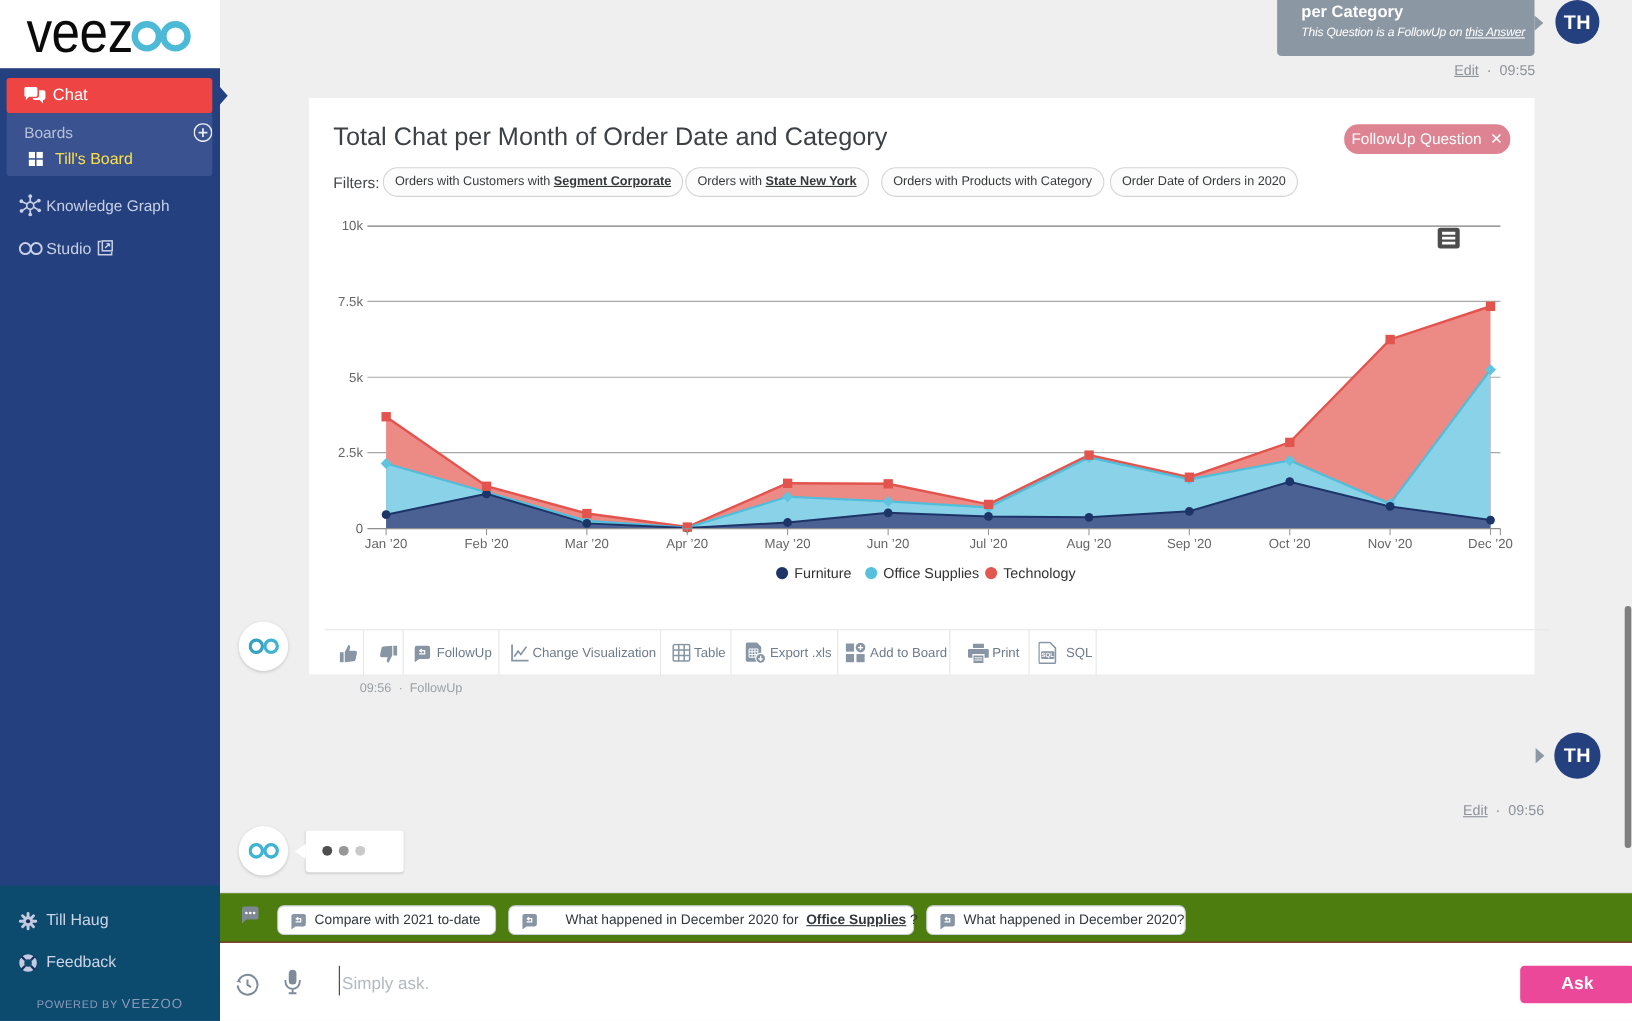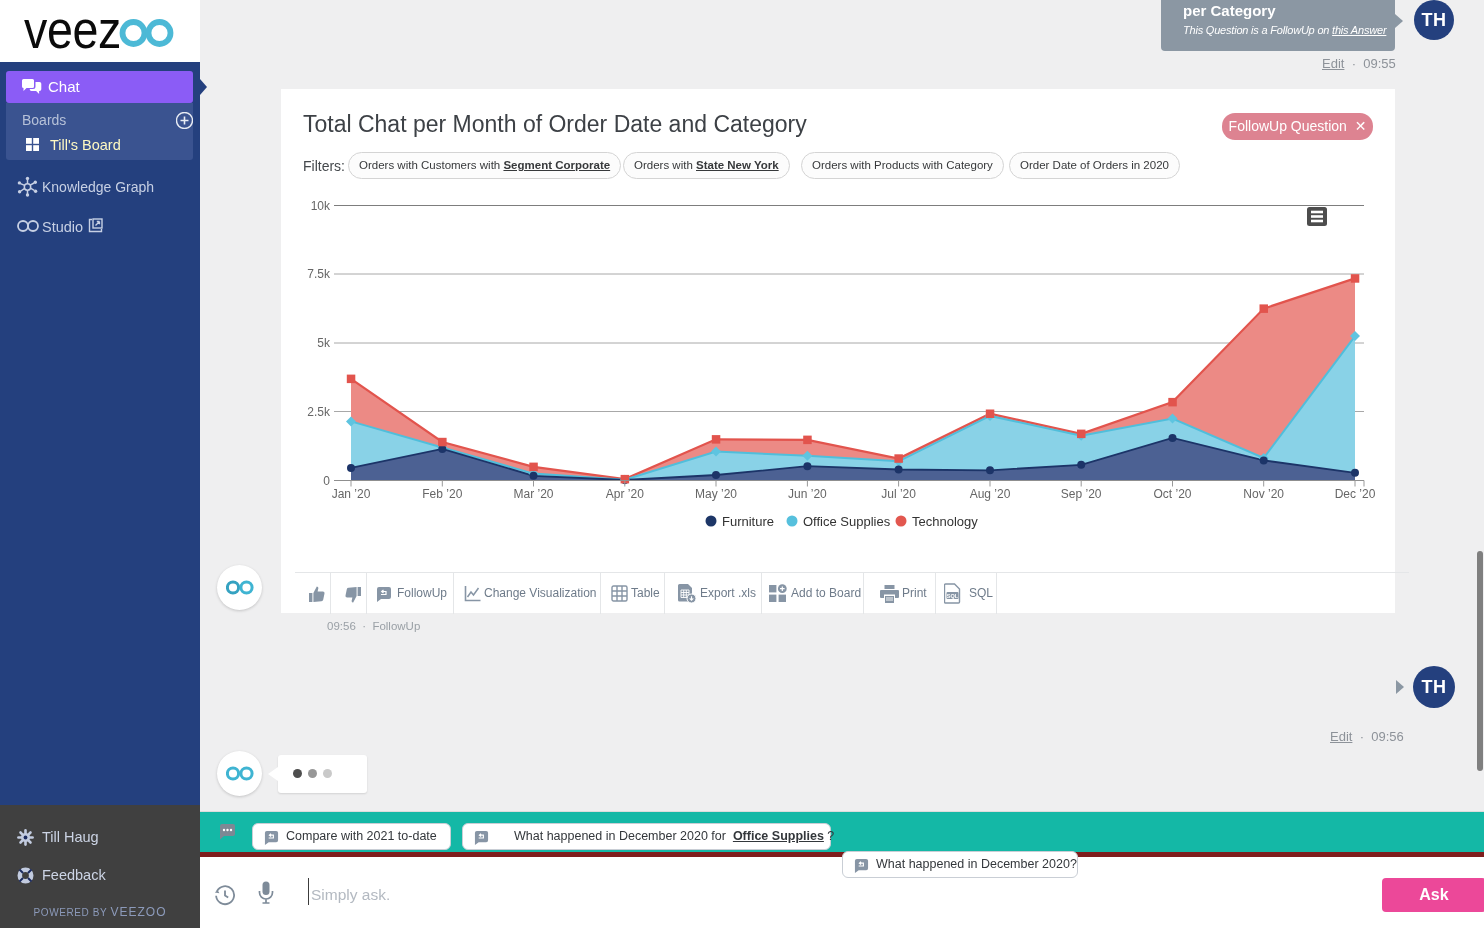--- a/index.html
+++ b/index.html
@@ -2,42 +2,42 @@
 <html><head>
 <meta charset="utf-8">
 <style>
 * { margin:0; padding:0; box-sizing:border-box; }
 html,body { width:1484px; height:928px; overflow:hidden; font-family:"Liberation Sans", sans-serif; background:#efeff0; }
 .abs { position:absolute; }
 
 #sidebar { position:absolute; left:0; top:0; width:200px; height:928px; background:#24407e; z-index:5; }
 #logo { position:absolute; left:0; top:0; width:200px; height:62px; background:#fff; z-index:10; }
 #chat-arrow { position:absolute; left:200px; top:79px; width:0; height:0; border-top:8px solid transparent; border-bottom:8px solid transparent; border-left:7px solid #24407e; z-index:11; }
-#chat-row { position:absolute; left:6px; top:71px; width:187px; height:32px; background:#8b5cf6; border-radius:3px; color:#fff; }
+#chat-row { position:absolute; left:6px; top:71px; width:187px; height:32px; background:#ef4444; border-radius:3px; color:#fff; }
 #boards-block { position:absolute; left:6px; top:103px; width:187px; height:57px; background:#3a5390; border-radius:0 0 3px 3px; }
-#side-bottom { position:absolute; left:0; top:805px; width:200px; height:123px; background:#404040; }
+#side-bottom { position:absolute; left:0; top:805px; width:200px; height:123px; background:#0c4a6e; }
 
 #main { position:absolute; left:200px; top:0; width:1284px; height:928px; }
 
 .gbubble { position:absolute; background:#8b97a3; color:#fff; border-radius:4px; }
 .tri-r { position:absolute; width:0; height:0; border-top:7px solid transparent; border-bottom:7px solid transparent; border-left:8px solid #8b97a3; }
 .avatar { position:absolute; width:40px; height:40px; border-radius:50%; background:#24407e; color:#fff; font-weight:bold; font-size:18px; text-align:center; line-height:40px; letter-spacing:.5px; }
 .meta { position:absolute; color:#8d9299; font-size:13px; white-space:nowrap; }
 
 #card { position:absolute; left:81px; top:89px; width:1114px; height:524px; background:#fff; }
 #card h1 { font-weight:400; color:#3d4146; font-size:23px; position:absolute; left:22px; top:109px; white-space:nowrap; }
 .chip { position:absolute; height:27px; line-height:25px; border:1px solid #d4d4d4; border-radius:14px; background:#fcfcfc; color:#37393b; font-size:11.5px; padding:0 10px; white-space:nowrap; }
 #fup-pill { position:absolute; left:941px; top:24px; width:151px; height:27px; background:#dd8391; border-radius:13px; color:#fff; font-size:14px; text-align:center; line-height:27px; }
 
 #toolbar { position:absolute; left:14px; top:483px; width:1114px; height:41px; border-top:1px solid #e4e6e8; }
 .tbtxt { color:#6e7b8a; font-size:12px; white-space:nowrap; }
 .tdiv { position:absolute; top:0; width:1px; height:41px; background:#e4e6e8; }
 
 #botbar { position:absolute; left:200px; top:811px; width:1284px; height:117px; background:#fff; border-top:1px solid #dcdcdc; }
-#sugrow { position:absolute; left:0; top:0; width:1284px; height:45px; background:#14b8a6; border-bottom:5px solid #7f1d1d; }
+#sugrow { position:absolute; left:0; top:0; width:1284px; height:45px; background:#4d7c0f; border-bottom:1px solid #7f1d1d; }
 .sug { position:absolute; top:11px; height:27px; border:1px solid #c9ced5; border-radius:6px; background:#fff; color:#33373b; font-size:12.5px; line-height:25px; white-space:nowrap; }
 #ask { position:absolute; left:1182px; top:66px; width:104px; height:34px; background:#ec4899; border-radius:4px; color:#fff; font-weight:bold; font-size:16px; text-align:center; line-height:34px; }
 
 #sbar { position:absolute; left:1477px; top:551px; width:6px; height:220px; background:#7f7f7f; border-radius:3px; z-index:9; }
 .b { font-weight:bold; }
 .u { text-decoration:underline; }
 </style>
 </head>
 <body>
 <div id="main">
@@ -274,21 +274,21 @@
       </svg>
       <span style="margin-left:33px;">Compare with 2021 to-date</span>
     </div>
     <div class="sug" style="left:262px;width:369px;">
       <svg class="abs icofu2" style="left:11px;top:6px" width="15" height="15" viewBox="0 0 16 16">
         <path d="M1 3 a2 2 0 0 1 2 -2 h10 a2 2 0 0 1 2 2 v8 a2 2 0 0 1 -2 2 h-8 l-4 3 z" fill="#8795a5"></path>
         <path d="M5 8.5 h5 a0 0 0 0 0 0 -3 h-4 m1.5 -1.5 l-1.8 1.5 1.8 1.5" stroke="#fff" stroke-width="1.2" fill="none"></path>
       </svg>
       <span style="margin-left:51px;">What happened in December 2020 for &nbsp;<span class="b u">Office Supplies</span> ?</span>
     </div>
-    <div class="sug" style="left:642px;width:236px;margin-top:28px;">
+    <div class="sug" style="left:642px;width:236px;">
       <svg class="abs icofu2" style="left:11px;top:6px" width="15" height="15" viewBox="0 0 16 16">
         <path d="M1 3 a2 2 0 0 1 2 -2 h10 a2 2 0 0 1 2 2 v8 a2 2 0 0 1 -2 2 h-8 l-4 3 z" fill="#8795a5"></path>
         <path d="M5 8.5 h5 a0 0 0 0 0 0 -3 h-4 m1.5 -1.5 l-1.8 1.5 1.8 1.5" stroke="#fff" stroke-width="1.2" fill="none"></path>
       </svg>
       <span style="margin-left:33px;">What happened in December 2020?</span>
     </div>
   </div>
   <svg class="abs" style="left:14px;top:72px" width="22" height="22" viewBox="0 0 22 22">
     <path d="M3 7.2 A9 9 0 1 1 2.1 11.8" fill="none" stroke="#7e8b99" stroke-width="1.8"></path>
     <path d="M0.8 8.4 L3.6 6.1 5.4 9.3" fill="#7e8b99" stroke="none"></path>
@@ -317,21 +317,21 @@
     <svg class="abs" style="left:170px;top:9px" width="17" height="17" viewBox="0 0 17 17">
       <circle cx="8.5" cy="8.5" r="8" fill="none" stroke="#e8ecf4" stroke-width="1.4"></circle>
       <path d="M8.5 4.5 v8 M4.5 8.5 h8" stroke="#e8ecf4" stroke-width="1.6"></path>
     </svg>
     <svg class="abs" style="left:20px;top:35px" width="13" height="13" viewBox="0 0 13 13" fill="#fff">
       <rect x="0" y="0" width="5.8" height="5.8"></rect>
         <rect x="7.2" y="0" width="5.8" height="5.8"></rect>
       <rect x="0" y="7.2" width="5.8" height="5.8"></rect>
         <rect x="7.2" y="7.2" width="5.8" height="5.8"></rect>
     </svg>
-    <div class="abs" style="left:44px;top:34px;color:#fef9c3;font-size:14.5px;">Till's Board</div>
+    <div class="abs" style="left:44px;top:34px;color:#fde047;font-size:14.5px;">Till's Board</div>
   </div>
 
   <svg class="abs" style="left:17px;top:176px" width="21" height="21" viewBox="0 0 21 21">
     <g stroke="#c7d0e4" stroke-width="1.5" fill="none">
       <circle cx="10.5" cy="11" r="3.2"></circle>
       <path d="M10.5 7.8 V3.4 M13.2 9.2 L17 7 M13.4 12.2 L17.3 14.4 M10.5 14.2 V18 M7.7 12.4 L3.8 15 M7.7 9.4 L3.5 7.6"></path>
     </g>
     <g fill="#c7d0e4">
       <circle cx="10.5" cy="2.4" r="1.7"></circle>
         <circle cx="18.3" cy="6.3" r="1.7"></circle>

